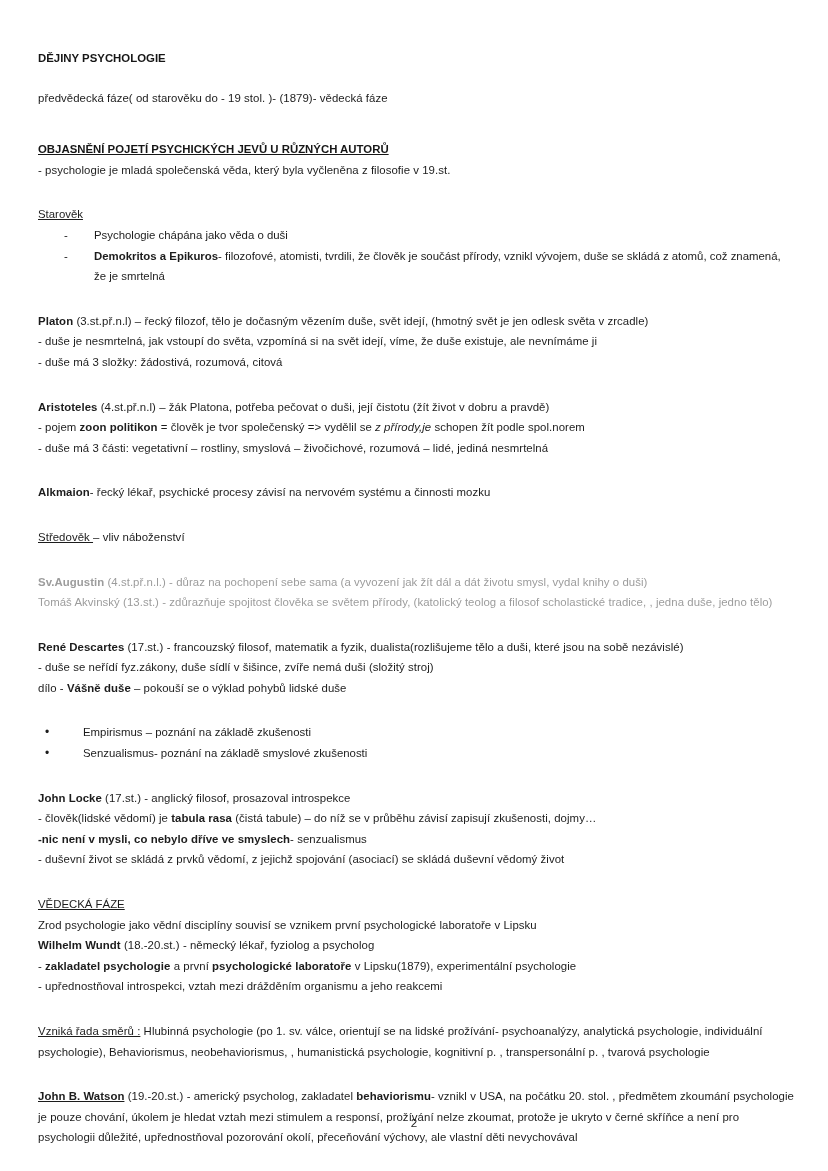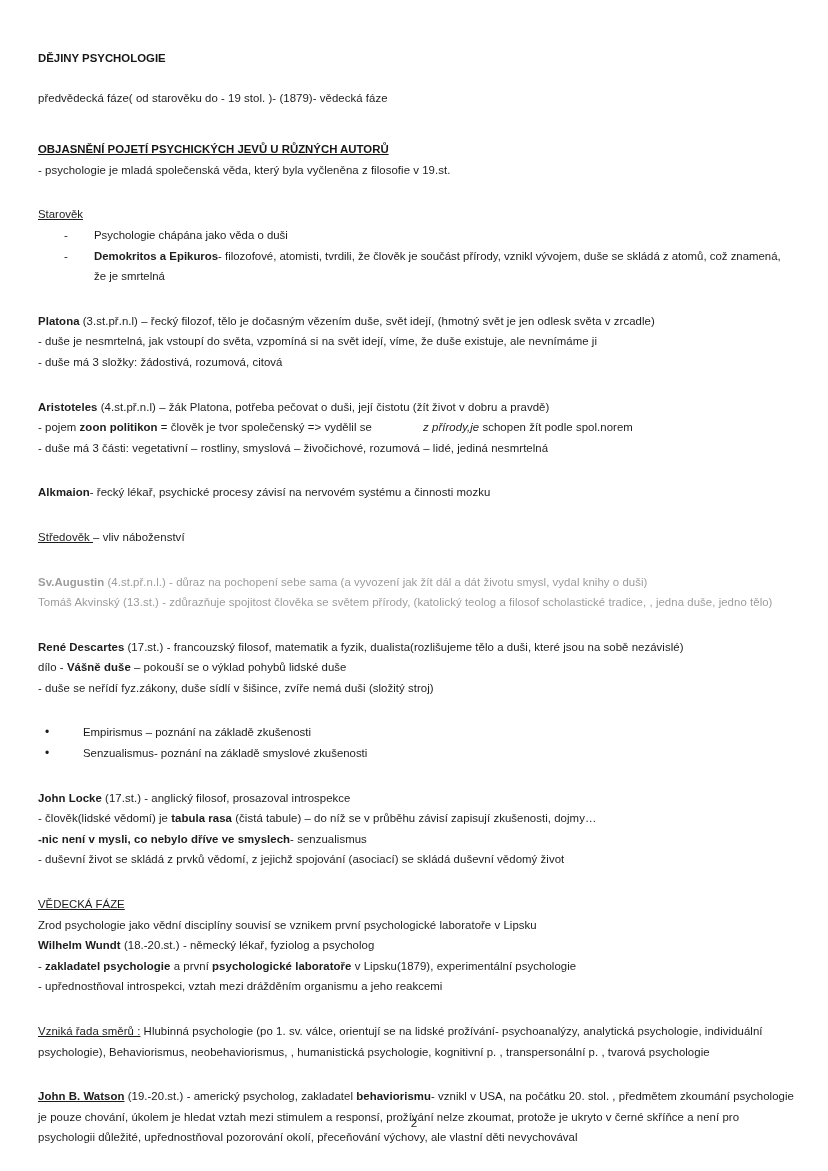--- a/index.html
+++ b/index.html
@@ -34,21 +34,21 @@
     line-height: 20.6px;
     color: #1c1c1c;
     letter-spacing: 0.005em;
     white-space: normal;
   }
   .gap-md { height: 19px; }
   .gap-lg { height: 24px; }
   .gap-xl { height: 31px; }
 
   .b { font-weight: bold; }
-  .i { font-style: italic; margin-left: 48px; }
+  .i { font-style: italic; }
   .bi { font-weight: bold; }
   .u { text-decoration: underline; }
 
   .heading-bold {
     font-size: 11.4px;
     font-weight: bold;
     line-height: 20.6px;
     color: #161616;
   }
   .heading-underline {
@@ -148,21 +148,21 @@
         <span>Psychologie chápána jako věda o duši</span>
       </li>
       <li class="dash-item">
         <span class="marker">-</span>
         <span class="b">Demokritos a Epikuros</span><span>- filozofové, atomisti, tvrdili, že člověk je součást přírody, vznikl vývojem, duše se skládá z atomů, což znamená, že je smrtelná</span>
       </li>
     </ul>
 
     <div class="gap-lg"></div>
 
-    <div class="line"><span class="b">Platona</span><span> (3.st.př.n.l)</span><span> – řecký filozof, tělo je dočasným vězením duše, svět idejí, (hmotný svět je jen odlesk světa v zrcadle)</span></div>
+    <div class="line"><span class="b">Platon</span><span> (3.st.př.n.l)</span><span> – řecký filozof, tělo je dočasným vězením duše, svět idejí, (hmotný svět je jen odlesk světa v zrcadle)</span></div>
     <div class="line">- duše je nesmrtelná, jak vstoupí do světa, vzpomíná si na svět idejí, víme, že duše existuje, ale nevnímáme ji</div>
     <div class="line">- duše má 3 složky: žádostivá, rozumová, citová</div>
 
     <div class="gap-lg"></div>
 
     <div class="line"><span class="b">Aristoteles</span><span> (4.st.př.n.l)</span><span> – žák Platona, potřeba pečovat o duši, její čistotu (žít život v dobru a pravdě)</span></div>
     <div class="line"><span>- pojem </span><span class="bi">zoon politikon</span><span> = člověk je tvor společenský =&gt; vydělil se </span><span class="i">z přírody,je</span><span> schopen žít podle spol.norem</span></div>
     <div class="line">- duše má 3 části: vegetativní – rostliny, smyslová – živočichové, rozumová – lidé, jediná nesmrtelná</div>
 
     <div class="gap-lg"></div>
@@ -174,22 +174,22 @@
     <div class="line"><span class="u">Středověk </span><span>– vliv náboženství</span></div>
 
     <div class="gap-lg"></div>
 
     <div class="line muted"><span class="b">Sv.Augustin</span><span> (4.st.př.n.l.) - důraz na pochopení sebe sama (a vyvození jak žít dál a dát životu smysl, vydal knihy o duši)</span></div>
     <div class="line muted"><span>Tomáš Akvinský</span><span> (13.st.) - zdůrazňuje spojitost člověka se světem přírody, (katolický teolog a filosof scholastické tradice, , jedna duše, jedno tělo)</span></div>
 
     <div class="gap-lg"></div>
 
     <div class="line"><span class="b">René Descartes</span><span> (17.st.) - francouzský filosof, matematik a fyzik, dualista(rozlišujeme tělo a duši, které jsou na sobě nezávislé)</span></div>
+    <div class="line">- duše se neřídí fyz.zákony, duše sídlí v šišince, zvíře nemá duši (složitý stroj)</div>
     <div class="line"><span>dílo - </span><span class="bi">Vášně duše</span><span> – pokouší se o výklad pohybů lidské duše</span></div>
-    <div class="line">- duše se neřídí fyz.zákony, duše sídlí v šišince, zvíře nemá duši (složitý stroj)</div>
 
     <div class="gap-lg"></div>
 
     <ul class="bullet-list">
       <li class="bullet-item">
         <span class="marker">•</span>
         <span>Empirismus – poznání na základě zkušenosti</span>
       </li>
       <li class="bullet-item">
         <span class="marker">•</span>

